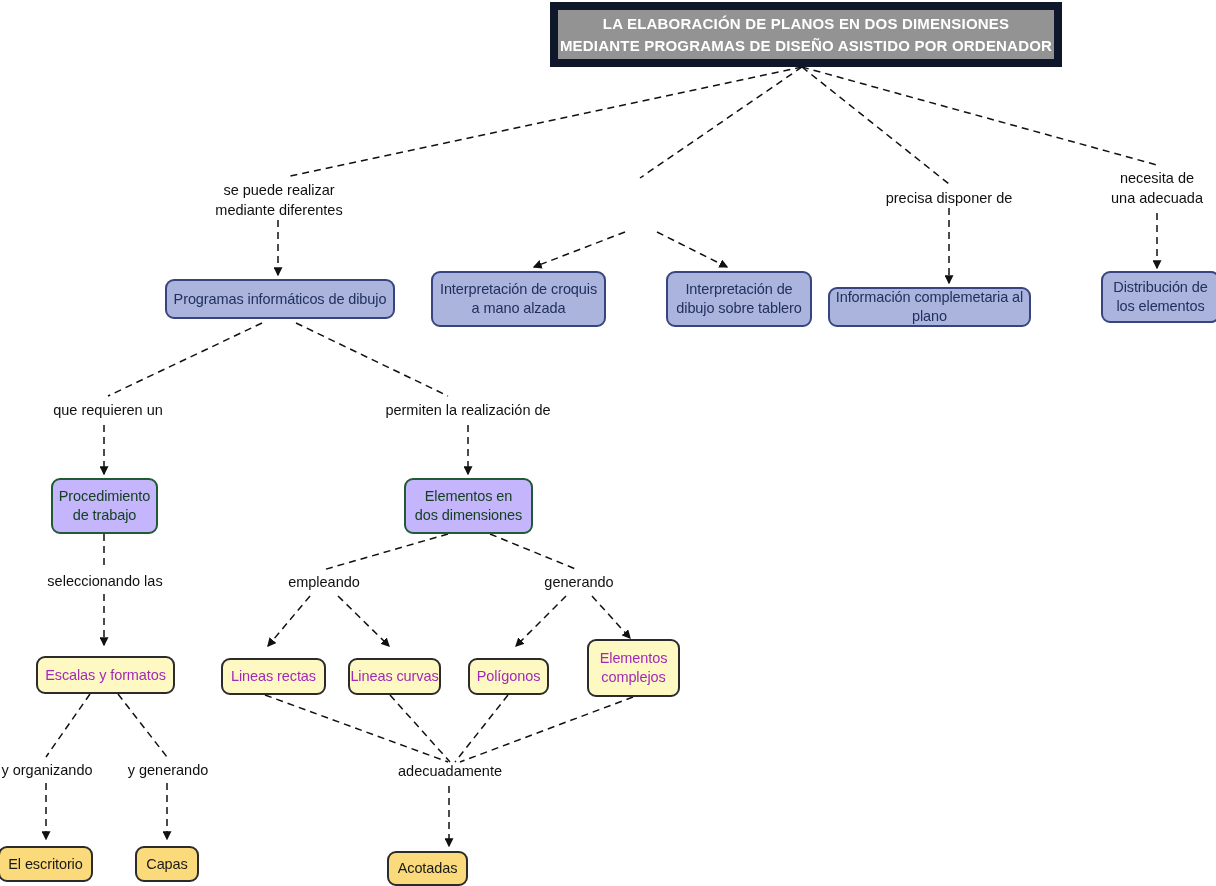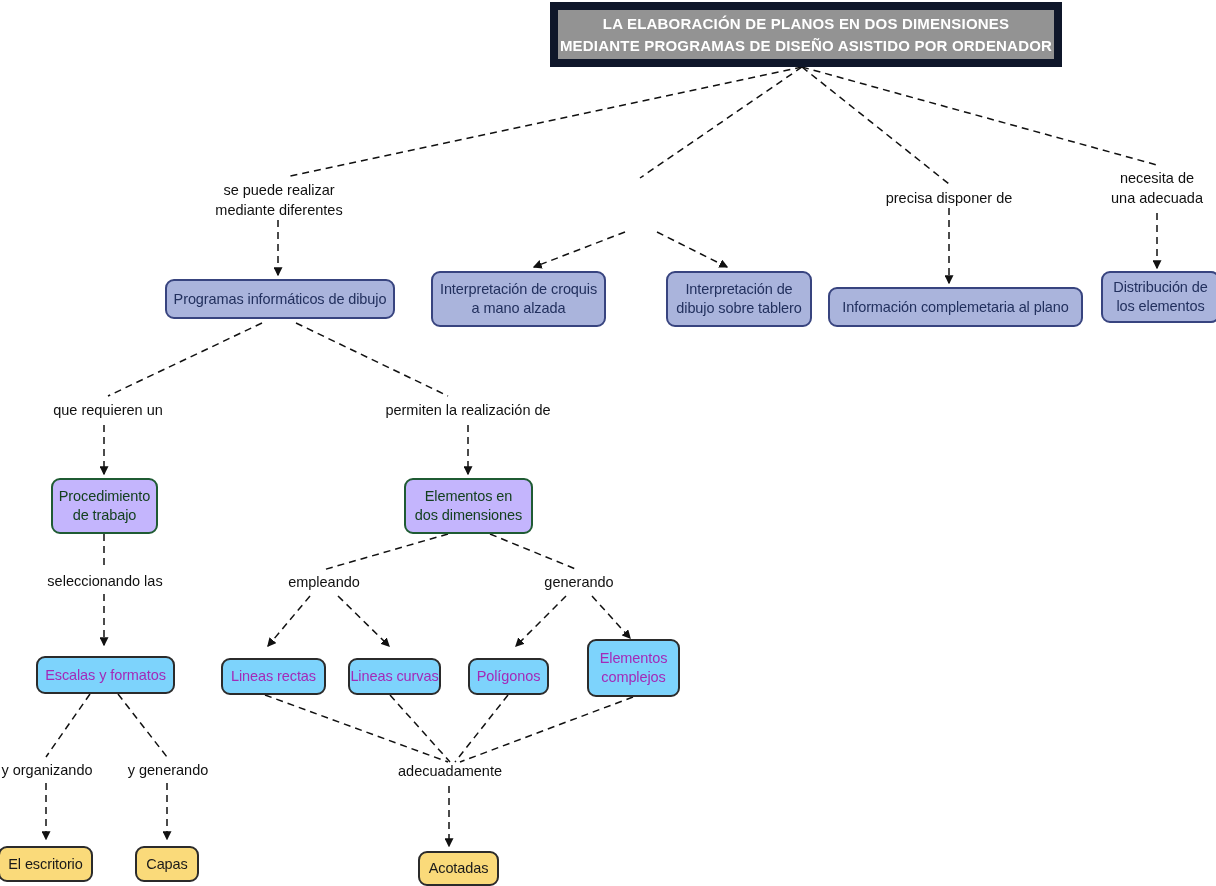--- a/index.html
+++ b/index.html
@@ -63,21 +63,21 @@
     color: #22305e;
   }
 
   .node.green {
     background: #c4b5fd;
     border-color: #1f5b33;
     color: #14401f;
   }
 
   .node.pink {
-    background: #7dd3fc;
+    background: #fef9c3;
     border-color: #2b2b2b;
     color: #a32ab8;
   }
 
   .node.yellow {
     background: #fada7a;
     border-color: #2b2b2b;
     color: #1a1a1a;
   }
 
@@ -183,21 +183,21 @@
   <div class="link-label" style="left:385px; top:761px; width:130px;">adecuadamente</div>
 
   <div class="node blue" style="left:165px; top:279px; width:230px; height:40px;">Programas informáticos de dibujo</div>
 
   <div class="node blue" style="left:431px; top:271px; width:175px; height:56px;">Interpretación de croquis
 a mano alzada</div>
 
   <div class="node blue" style="left:666px; top:271px; width:146px; height:56px;">Interpretación de
 dibujo sobre tablero</div>
 
-  <div class="node blue" style="left:828px; top:287px; width:255px; height:40px;">Información complemetaria al plano</div>
+  <div class="node blue" style="left:828px; top:287px; width:203px; height:40px;">Información complemetaria al plano</div>
 
   <div class="node blue" style="left:1101px; top:271px; width:119px; height:52px;">Distribución de
 los elementos</div>
 
   <div class="node green" style="left:51px; top:478px; width:107px; height:56px;">Procedimiento
 de trabajo</div>
 
   <div class="node green" style="left:404px; top:478px; width:129px; height:56px;">Elementos en
 dos dimensiones</div>
 
@@ -209,15 +209,15 @@
 
   <div class="node pink" style="left:468px; top:658px; width:81px; height:37px;">Polígonos</div>
 
   <div class="node pink" style="left:587px; top:639px; width:93px; height:58px;">Elementos
 complejos</div>
 
   <div class="node yellow" style="left:-2px; top:846px; width:95px; height:36px;">El escritorio</div>
 
   <div class="node yellow" style="left:135px; top:846px; width:64px; height:36px;">Capas</div>
 
-  <div class="node yellow" style="left:418px; top:851px; width:81px; height:35px;">Acotadas</div>
+  <div class="node yellow" style="left:387px; top:851px; width:81px; height:35px;">Acotadas</div>
 
 </div>
 
 </body></html>

